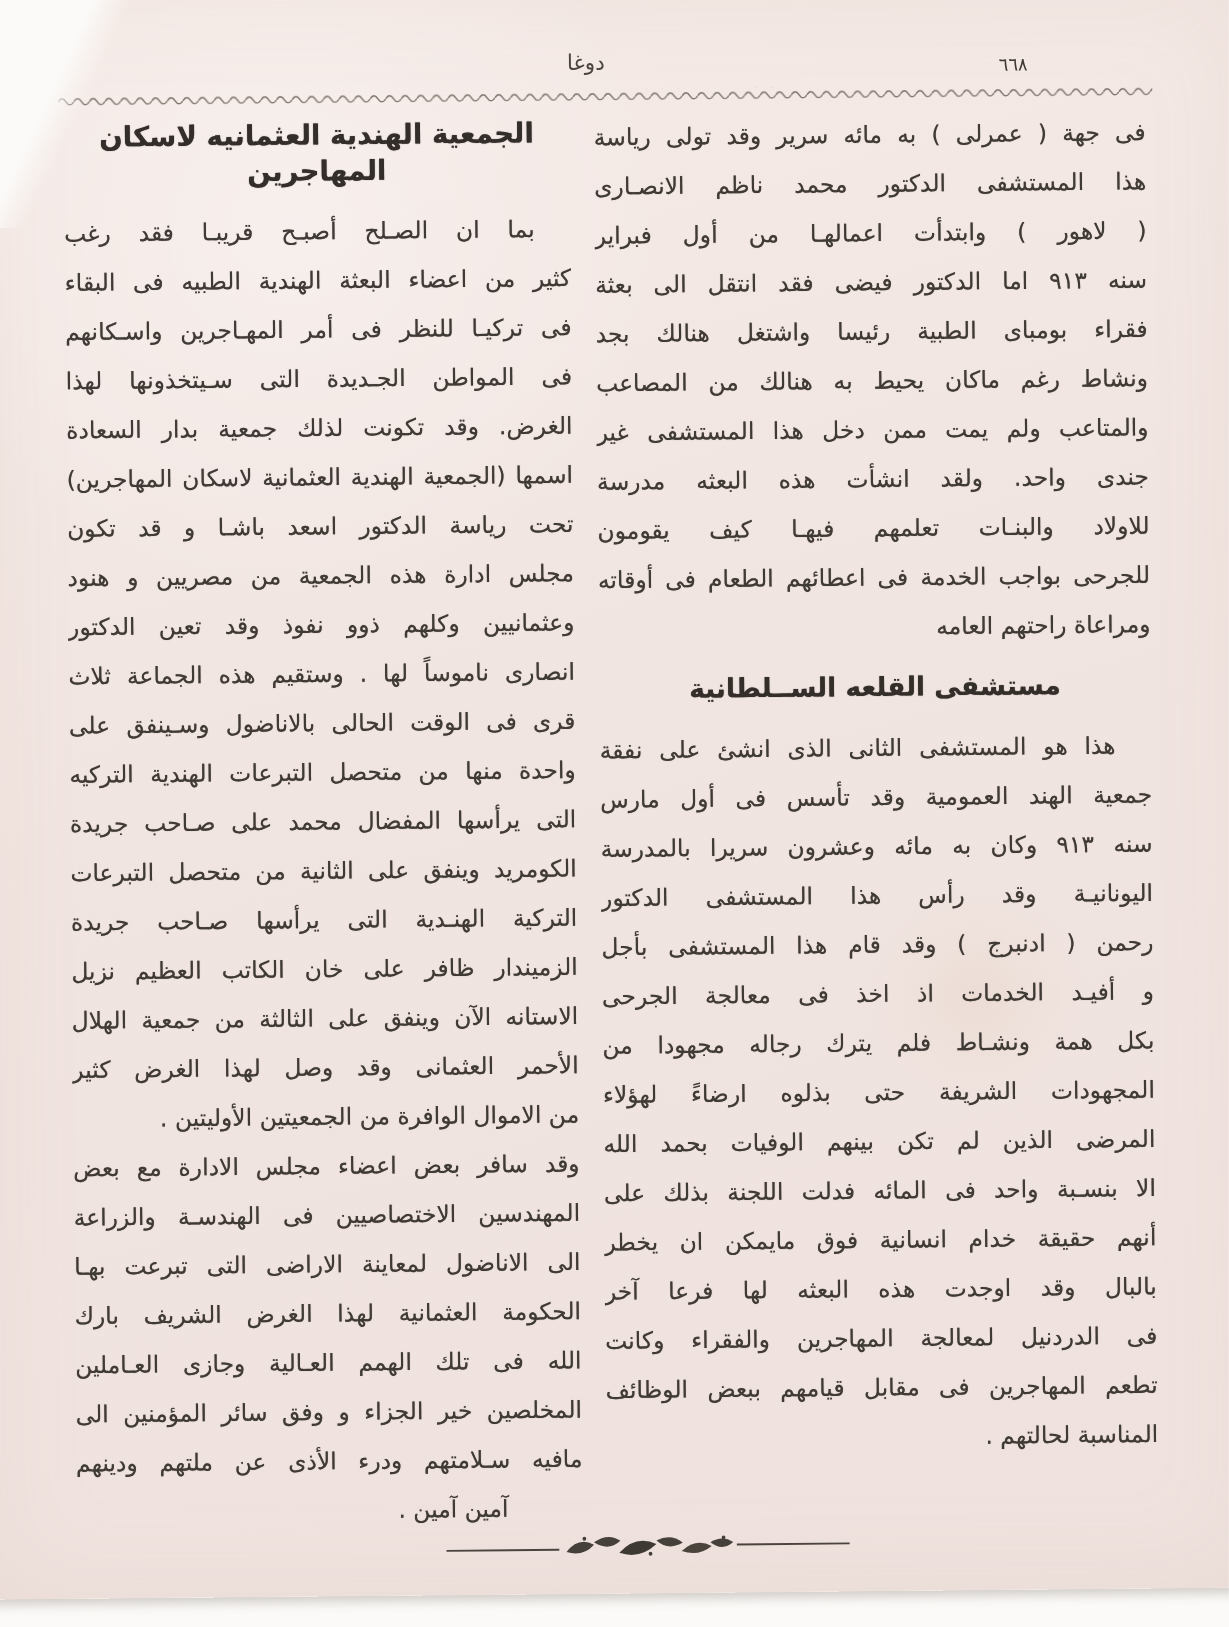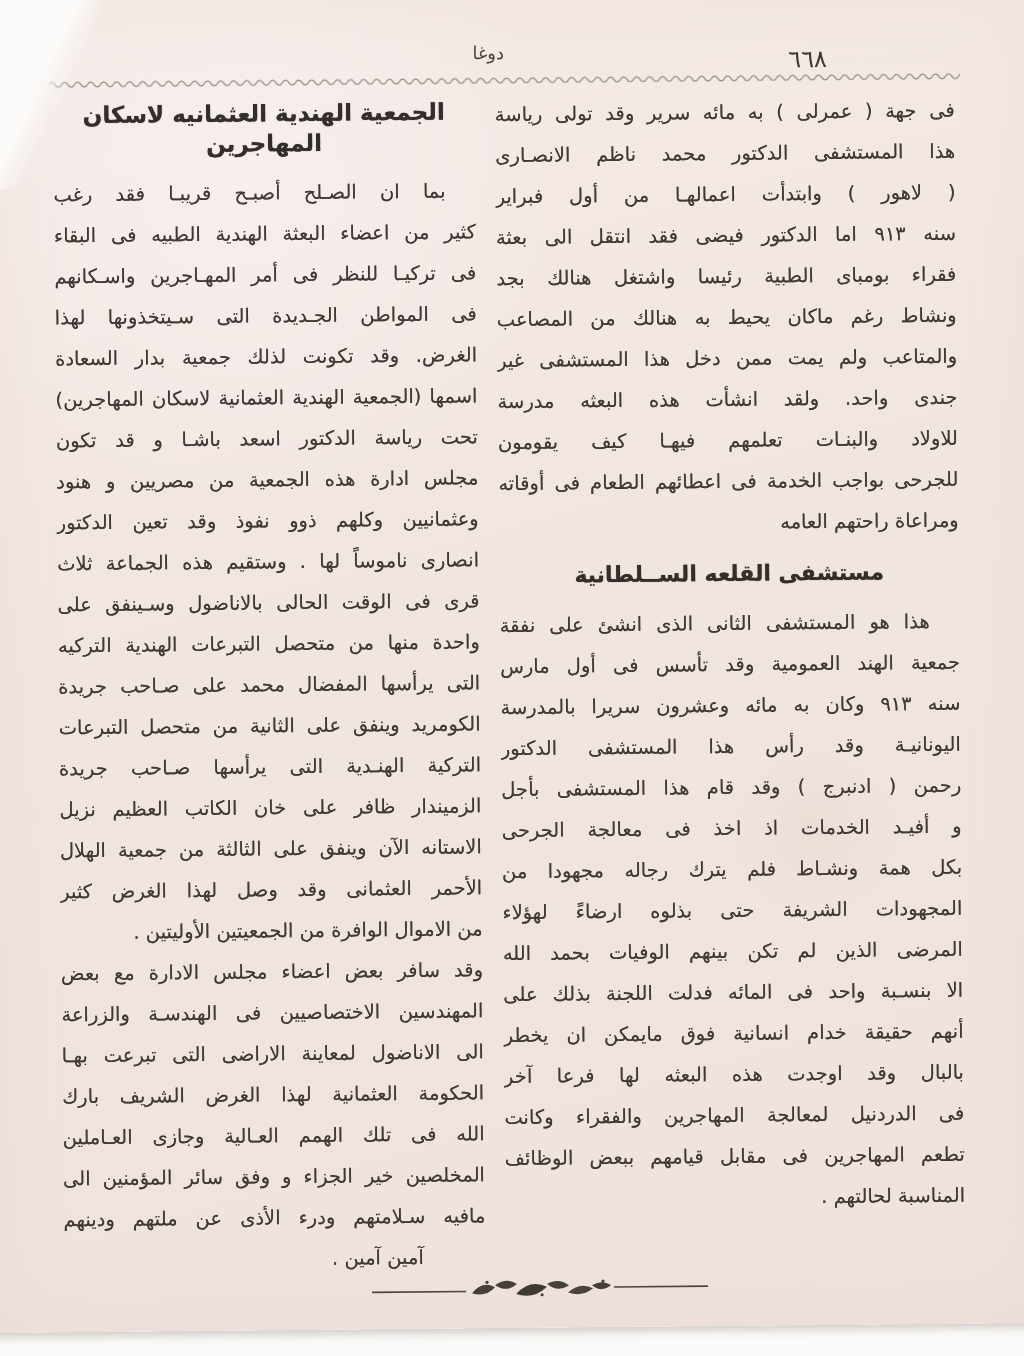--- a/index.html
+++ b/index.html
@@ -32,22 +32,22 @@
     z-index: 3; pointer-events: none;
     background: linear-gradient(115deg, #fbfaf8 0 34%, rgba(251,250,248,0.55) 40%, rgba(251,250,248,0) 48%);
   }
 
   .journal-title {
     position: absolute; top: 54px; left: 0; width: 1024px;
     text-align: center; font-size: 18px; color: #4a443e;
     letter-spacing: 1px;
   }
   .page-number {
-    position: absolute; top: 60px; left: 812px;
-    font-size: 24px; color: #3f3933; letter-spacing: 2px;
+    position: absolute; top: 60px; left: 856px;
+    font-size: 15px; color: #3f3933; letter-spacing: 2px;
   }
 
   .wavy { position: absolute; top: 86px; left: 72px; }
 
   .columns {
     position: absolute; top: 106px; left: 76px; width: 902px;
     display: flex; gap: 20px;
   }
   .col { text-shadow: 0 0 0.6px rgba(62,52,45,0.65); }
   .col-first  { flex: 0 0 460px; }  

